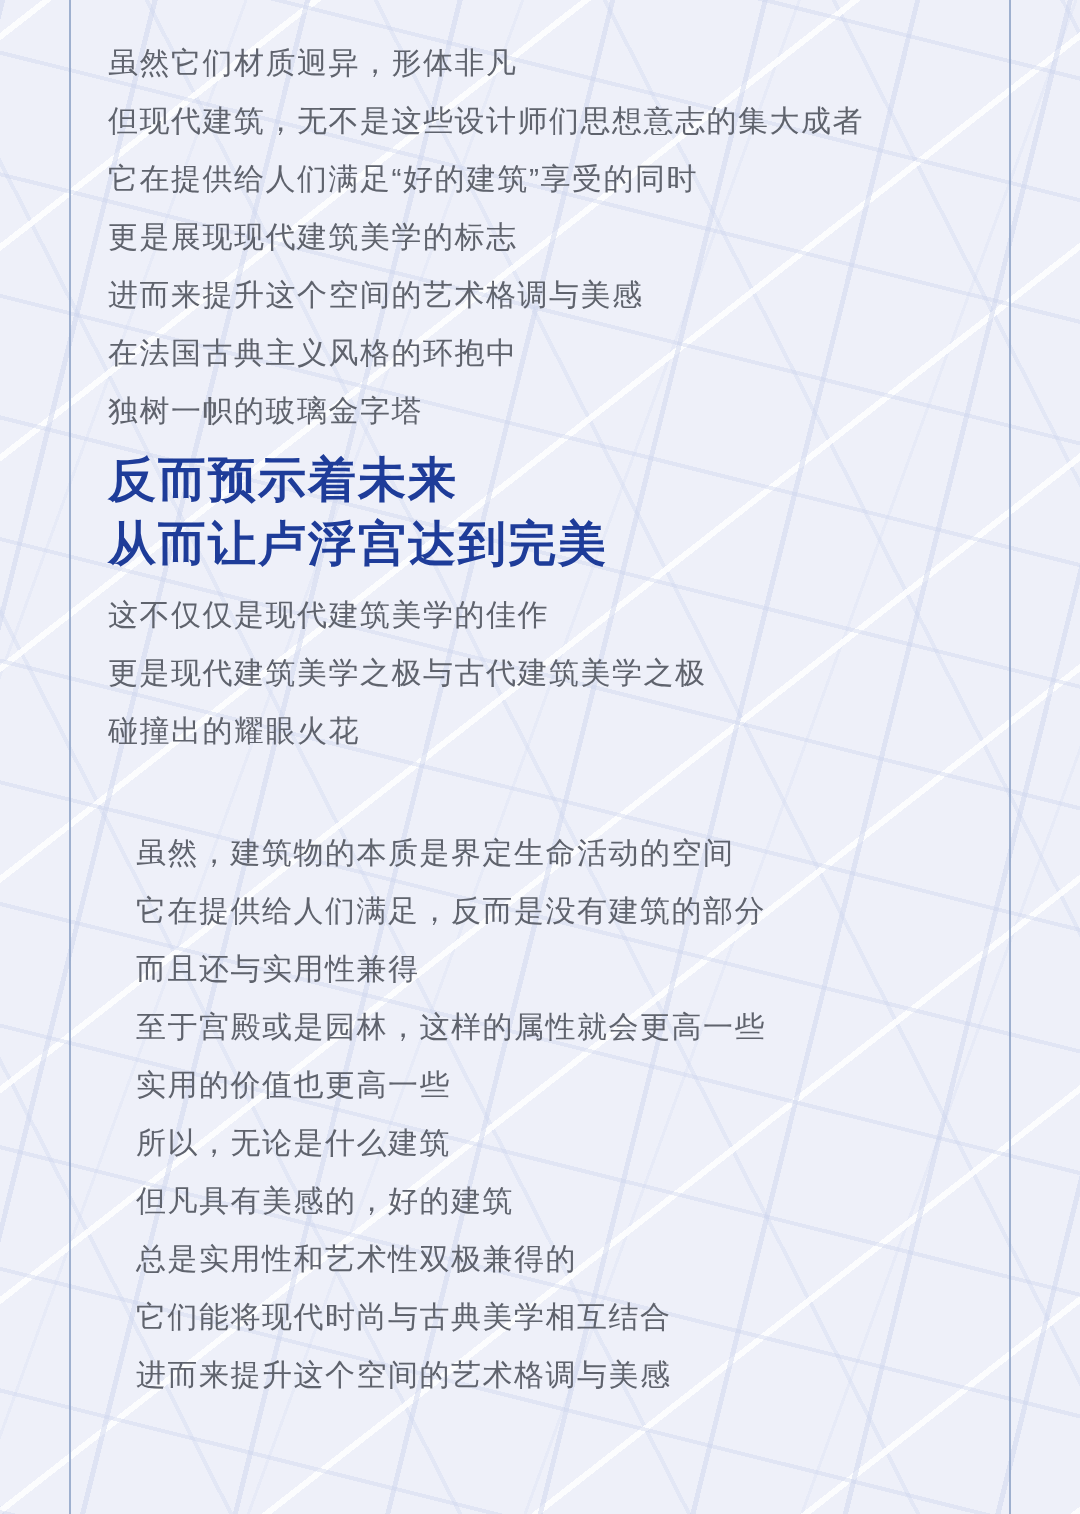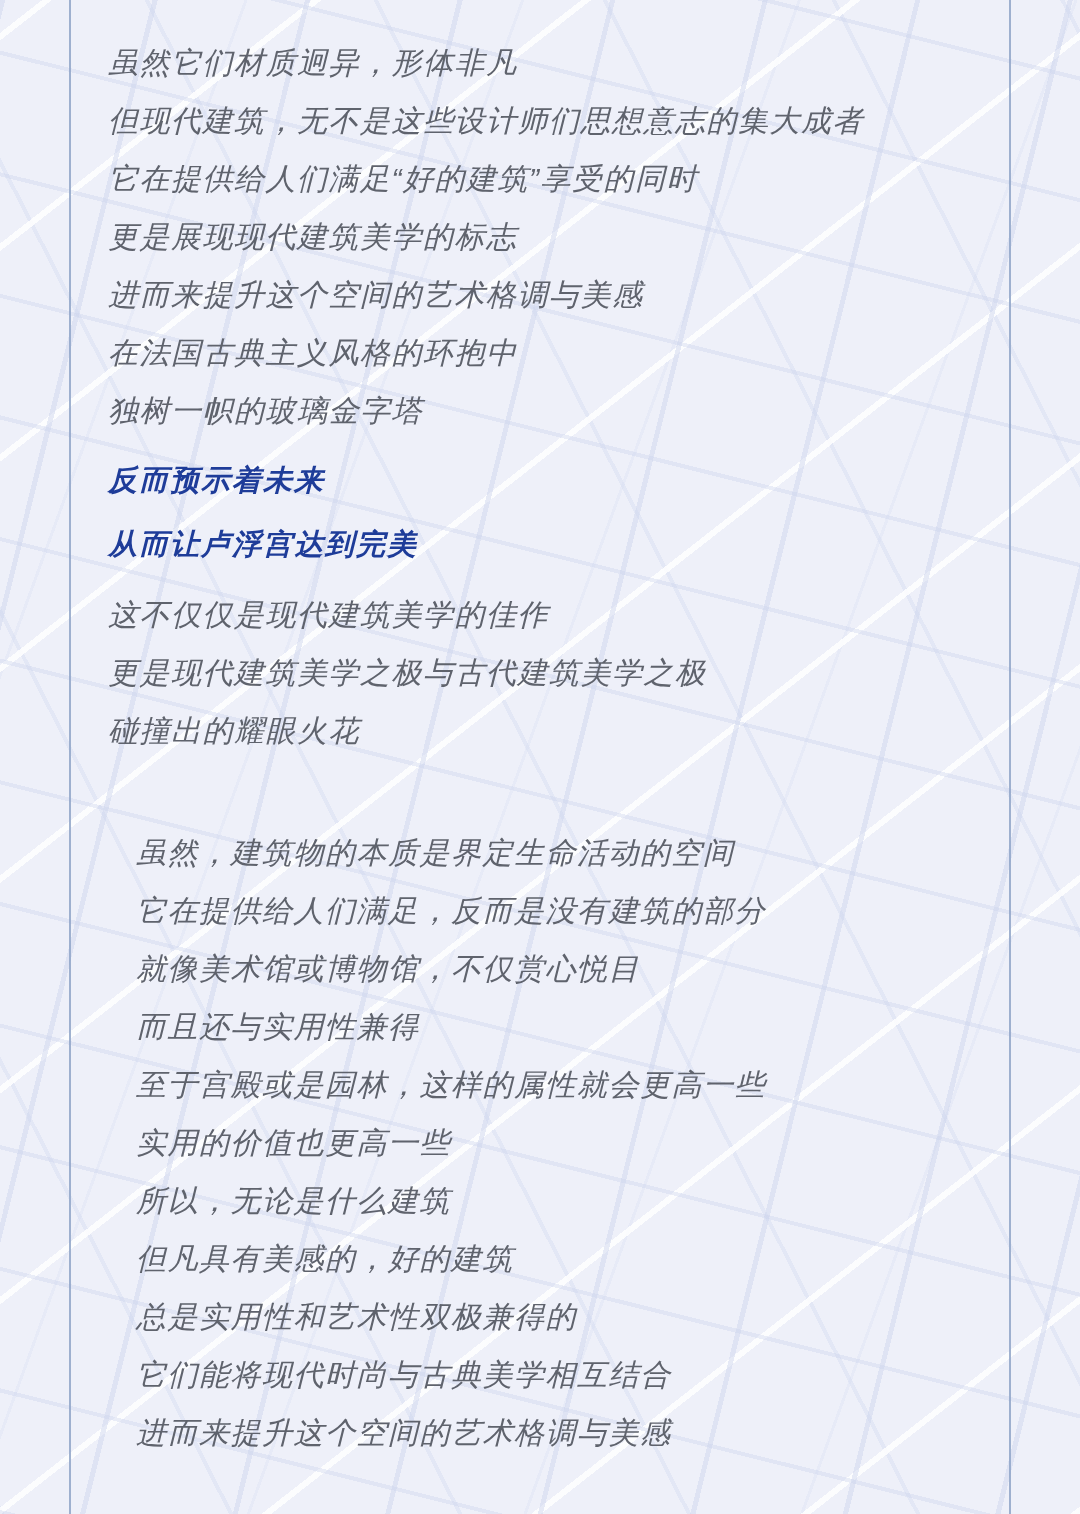--- a/index.html
+++ b/index.html
@@ -1,21 +1,21 @@
 <!DOCTYPE html>
 <html style="--bg: #eef0f9; --text: #5f636d; --accent: #1e3c99; --frame: #8fa5c8;"><head>
 <meta charset="utf-8">
 <style>
   :root {
     --bg: #eef0f9;
     --text: #5f636d;
     --accent: #1e3c99;
     --frame: #8fa5c8;
   }
-  * { box-sizing: border-box; font-style: italic; }
+  * { box-sizing: border-box; }
   html, body { margin: 0; padding: 0; }
   body {
     width: 1080px;
     height: 1514px;
     position: relative;
     overflow: hidden;
     font-family: "Liberation Sans", "DejaVu Sans", sans-serif;
     background:
       repeating-linear-gradient(104deg, rgba(203,211,236,0.45) 0 5px, rgba(203,211,236,0) 5px 148px),
       repeating-linear-gradient(14deg,  rgba(203,211,236,0.38) 0 4px, rgba(203,211,236,0) 4px 118px),
@@ -45,21 +45,21 @@
   .para.gray .text-line {
     font-size: 30px;
     line-height: 58px;
     color: var(--text);
     letter-spacing: 1.5px;
     white-space: nowrap;
     font-weight: 400;
   }
   .para.highlight { margin-top: 8px; margin-bottom: 10px; }
   .para.highlight .text-line {
-    font-size: 29px;
+    font-size: 48px;
     line-height: 64px;
     color: var(--accent);
     font-weight: 700;
     letter-spacing: 2px;
     white-space: nowrap;
   }
   .para.second { margin-top: 64px; margin-left: 28px; }
 </style>
 </head>
 <body>
@@ -82,21 +82,20 @@
       <div class="text-line">从而让卢浮宫达到完美</div>
     </div>
   <div class="para gray">
       <div class="text-line">这不仅仅是现代建筑美学的佳作</div>
       <div class="text-line">更是现代建筑美学之极与古代建筑美学之极</div>
       <div class="text-line">碰撞出的耀眼火花</div>
     </div>
   <div class="para gray second">
       <div class="text-line">虽然，建筑物的本质是界定生命活动的空间</div>
       <div class="text-line">它在提供给人们满足，反而是没有建筑的部分</div>
-      <div class="text-line">就像美术馆或博物馆，不仅赏心悦目</div>
       <div class="text-line">而且还与实用性兼得</div>
       <div class="text-line">至于宫殿或是园林，这样的属性就会更高一些</div>
       <div class="text-line">实用的价值也更高一些</div>
       <div class="text-line">所以，无论是什么建筑</div>
       <div class="text-line">但凡具有美感的，好的建筑</div>
       <div class="text-line">总是实用性和艺术性双极兼得的</div>
       <div class="text-line">它们能将现代时尚与古典美学相互结合</div>
       <div class="text-line">进而来提升这个空间的艺术格调与美感</div>
     </div>
 </div>

